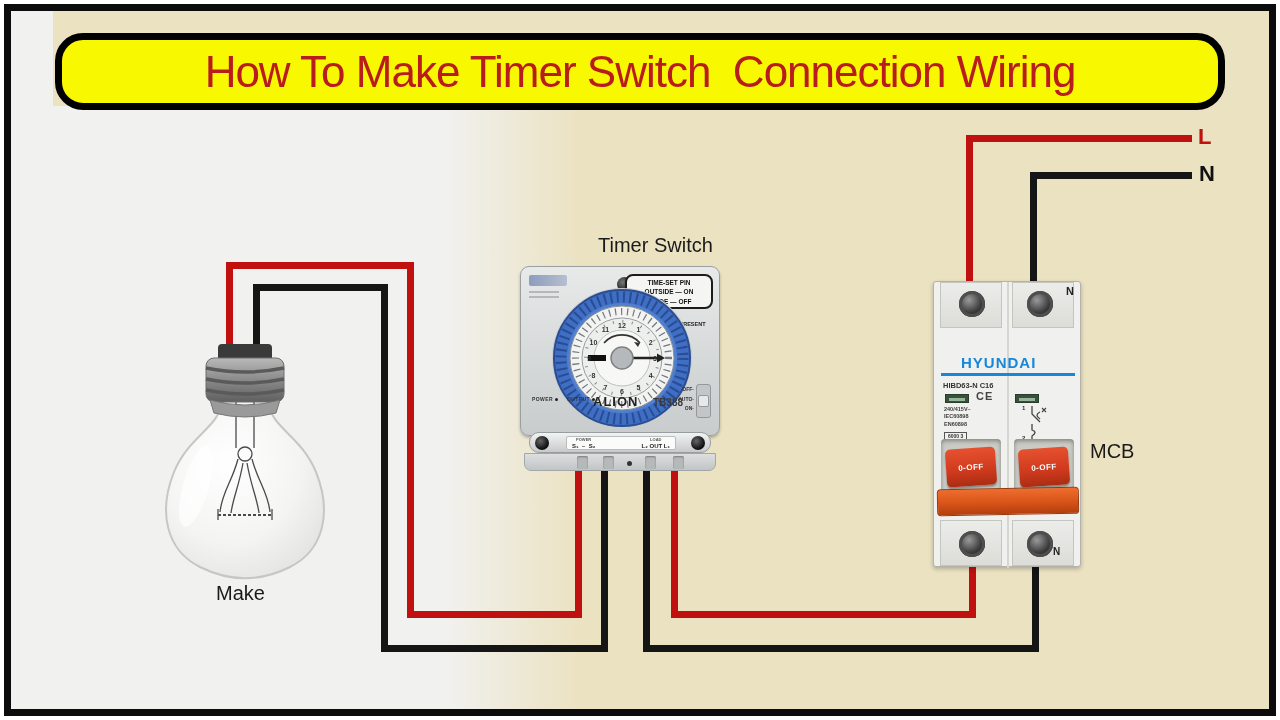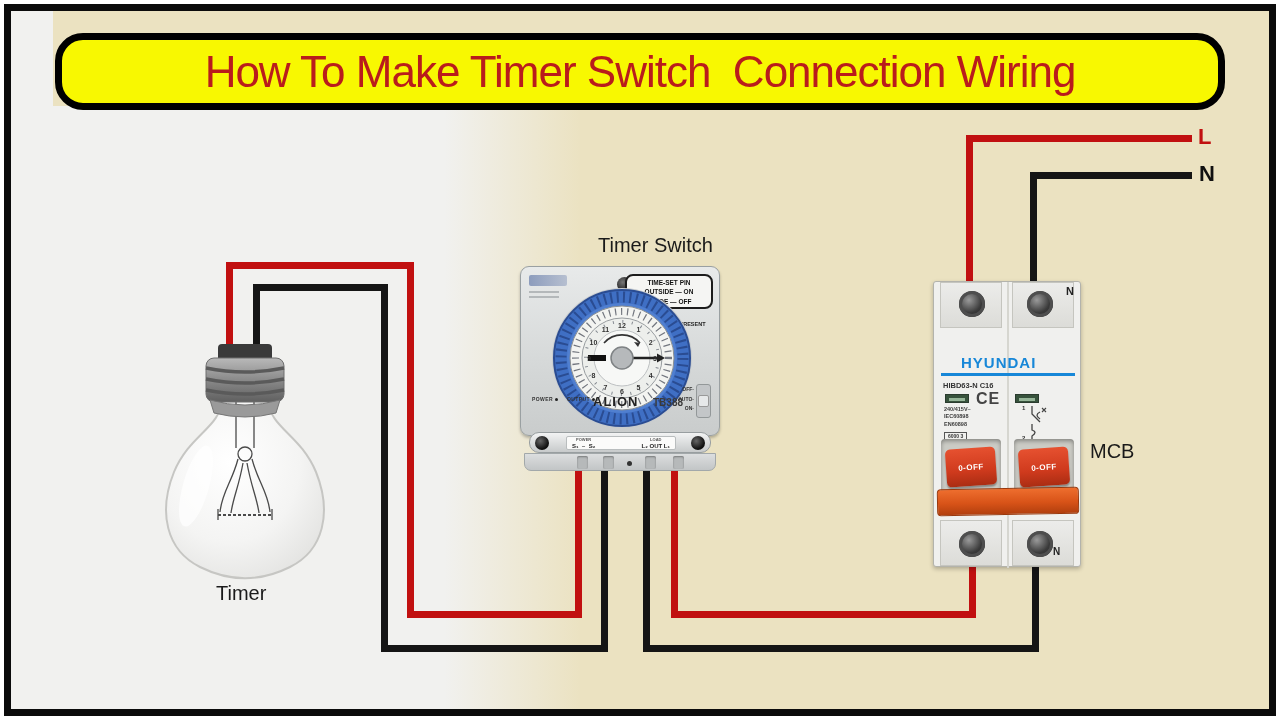--- a/index.html
+++ b/index.html
@@ -85,21 +85,21 @@
   .screw-big{position:absolute;width:26px;height:26px;border-radius:50%;
       background:radial-gradient(circle at 38% 35%,#9a9a9a,#3a3a3a 55%,#1f1f1f);
       box-shadow:inset 0 0 0 3px #4e4e4e;}
   .mcb-n{position:absolute;font-size:11px;font-weight:bold;color:#222;}
   .hyundai{position:absolute;left:9px;top:72px;font-size:15px;font-weight:800;letter-spacing:1px;
       color:var(--hyundai_blue,#1787d8);margin-left:18px;}
   .hyundai-bar{position:absolute;left:7px;top:91px;width:134px;height:3px;background:var(--hyundai_blue,#1787d8);}
   .mcb-model{position:absolute;left:9px;top:99px;font-size:7.5px;font-weight:bold;color:#333;}
   .greenwin{position:absolute;width:24px;height:9px;background:#37523c;border:1px solid #2a3b2e;box-sizing:border-box;}
   .greenwin::after{content:"";position:absolute;left:3px;top:3px;right:3px;height:3px;background:#95b598;}
-  .ce{position:absolute;left:42px;top:108px;font-size:16px;color:#444;font-weight:bold;letter-spacing:1px;}
+  .ce{position:absolute;left:42px;top:108px;font-size:11px;color:#444;font-weight:bold;letter-spacing:1px;}
   .specs{position:absolute;left:10px;top:124px;font-size:5.5px;color:#3c3c3c;font-weight:bold;line-height:1.35;}
   .breaking{position:absolute;left:10px;top:150px;font-size:5px;color:#333;border:1px solid #555;padding:0 3px;font-weight:bold;}
   .cglyph{position:absolute;left:86px;top:120px;}
   .toggle-slot{position:absolute;top:157px;width:60px;height:56px;background:#cbcbc5;border-radius:4px;
       box-shadow:inset 0 2px 4px rgba(0,0,0,.35);}
   .toggle{position:absolute;top:166px;width:50px;height:38px;border-radius:5px;
       background:linear-gradient(180deg,#e65130 0%,var(--toggle_red,#cf3a1d) 60%,#aa2d13 100%);
       display:flex;align-items:center;justify-content:center;transform:rotate(-4deg);
       box-shadow:0 2px 2px rgba(0,0,0,.35);}
   .toggle span{color:#fff;font-size:8px;font-weight:bold;letter-spacing:.5px;}
@@ -311,19 +311,19 @@
     <div class="term-block" style="left:6px;top:238px;">
       <div class="screw-big" style="left:18px;top:10px;"></div>
     </div>
     <div class="term-block" style="left:78px;top:238px;">
       <div class="screw-big" style="left:14px;top:10px;"></div>
     </div>
     <span class="mcb-n" style="left:119px;top:264px;font-size:10px;">N</span>
   </div>
 
   <span class="lbl lbl-timer">Timer Switch</span>
-  <span class="lbl lbl-bulb">Timer</span>
+  <span class="lbl lbl-bulb">Make</span>
   <span class="lbl lbl-mcb">MCB</span>
   <span class="lbl lbl-L">L</span>
   <span class="lbl lbl-N">N</span>
 
   <div class="frame"></div>
 </div>
 
 </body></html>

